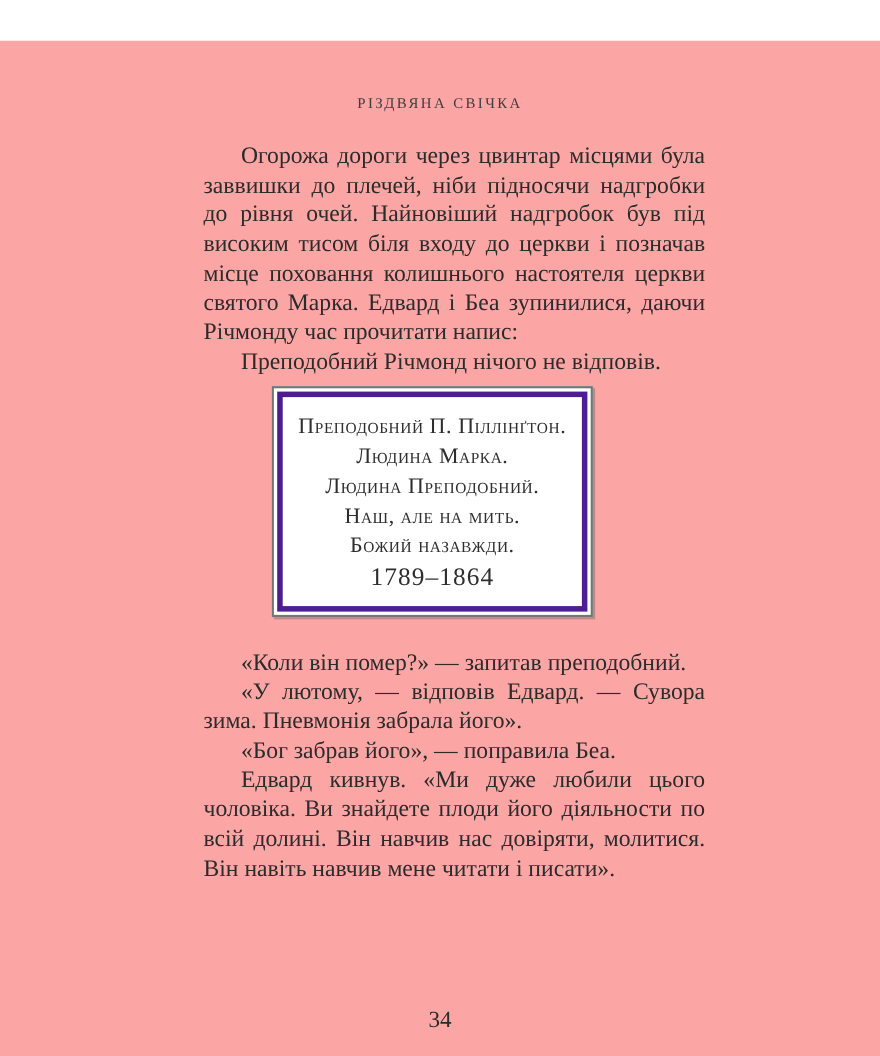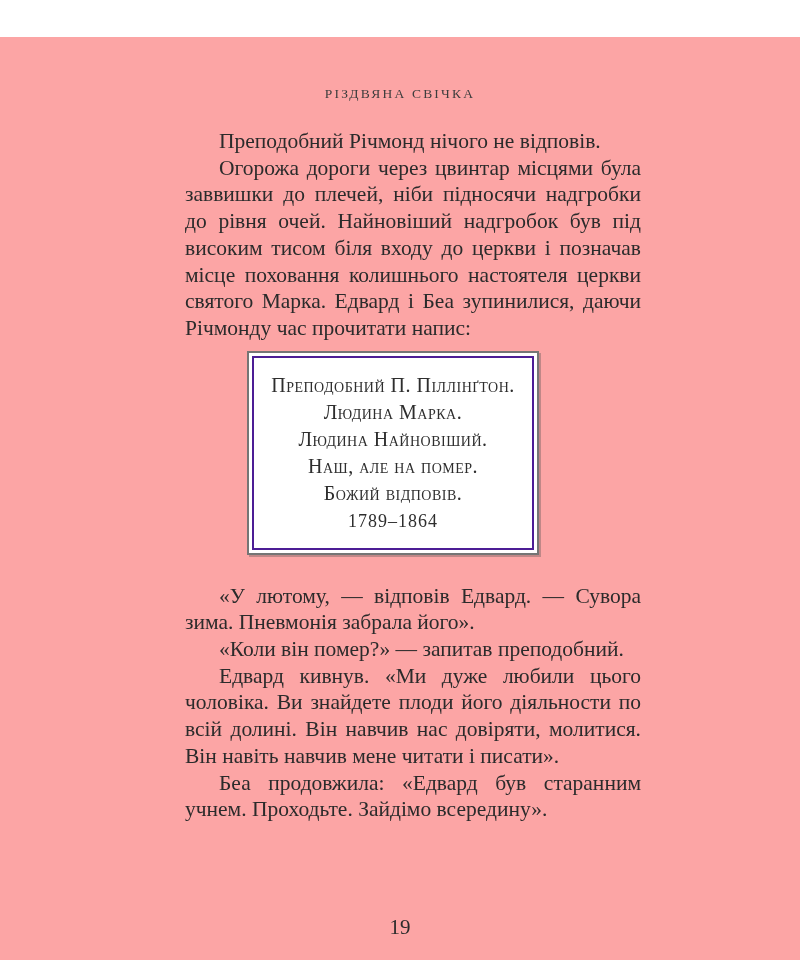--- a/index.html
+++ b/index.html
@@ -44,35 +44,35 @@
   }
   .epitaph-box {
     box-sizing: border-box;
     width: 292px;
     margin: 9px 0 28px 62px;
     border: 2px solid #757575;
     box-shadow: 2px 2px 0 rgba(80, 80, 80, 0.35);
     background: #ffffff;
   }
   .epitaph-inner {
-    border: 2px solid #4c1d95;
+    border: 5px solid #4c1d95;
     margin: 3px;
     padding: 14px 6px 12px;
     text-align: center;
     font-family: Liberation Serif, serif;
   }
   .epitaph-line {
     font-variant: small-caps;
     font-size: 20px;
     line-height: 27px;
     letter-spacing: 0.5px;
     color: #2e2e2e;
   }
   .epitaph-years {
-    font-size: 18px;
+    font-size: 23px;
     line-height: 29px;
     letter-spacing: 1px;
     color: #2e2e2e;
   }
   .page-number {
     position: absolute;
     top: 878px;
     left: 0;
     width: 100%;
     text-align: center;
@@ -82,42 +82,42 @@
 </style>
 </head>
 <body>
 
 <div class="page">
 
   <div class="running-header">РІЗДВЯНА СВІЧКА</div>
 
   <div class="body-text">
 
+    <p>Огорожа дороги через цвинтар місцями була заввишки до плечей, ніби підносячи надгробки до рівня очей. Найновіший надгробок був під високим тисом біля входу до церкви і позначав місце поховання колишнього настоятеля церкви святого Марка. Едвард і Беа зупинилися, даючи Річмонду час прочитати напис:</p>
+
     <p>Преподобний Річмонд нічого не відповів.</p>
-
-    <p>Огорожа дороги через цвинтар місцями була заввишки до плечей, ніби підносячи надгробки до рівня очей. Найновіший надгробок був під високим тисом біля входу до церкви і позначав місце поховання колишнього настоятеля церкви святого Марка. Едвард і Беа зупинилися, даючи Річмонду час прочитати напис:</p>
 
     <div class="epitaph-box">
       <div class="epitaph-inner">
         <div class="epitaph-line">Преподобний П. Піллінґтон.</div>
         <div class="epitaph-line">Людина Марка.</div>
-        <div class="epitaph-line">Людина Найновіший.</div>
-        <div class="epitaph-line">Наш, але на помер.</div>
-        <div class="epitaph-line">Божий відповів.</div>
+        <div class="epitaph-line">Людина Преподобний.</div>
+        <div class="epitaph-line">Наш, але на мить.</div>
+        <div class="epitaph-line">Божий назавжди.</div>
         <div class="epitaph-years">1789–1864</div>
       </div>
     </div>
 
 
+    <p>«Коли він помер?» — запитав преподобний.</p>
+
     <p>«У лютому, — відповів Едвард. — Сувора зима. Пневмонія забрала його».</p>
 
-    <p>«Коли він помер?» — запитав преподобний.</p>
-
+    <p>«Бог забрав його», — поправила Беа.</p>
 
     <p>Едвард кивнув. «Ми дуже любили цього чоловіка. Ви знайдете плоди його діяльности по всій долині. Він навчив нас довіряти, молитися. Він навіть навчив мене читати і писати».</p>
 
-    <p>Беа продовжила: «Едвард був старанним учнем. Проходьте. Зайдімо всередину».</p>
 
   </div>
 
-  <div class="page-number">19</div>
+  <div class="page-number">34</div>
 
 </div>
 
 </body></html>

